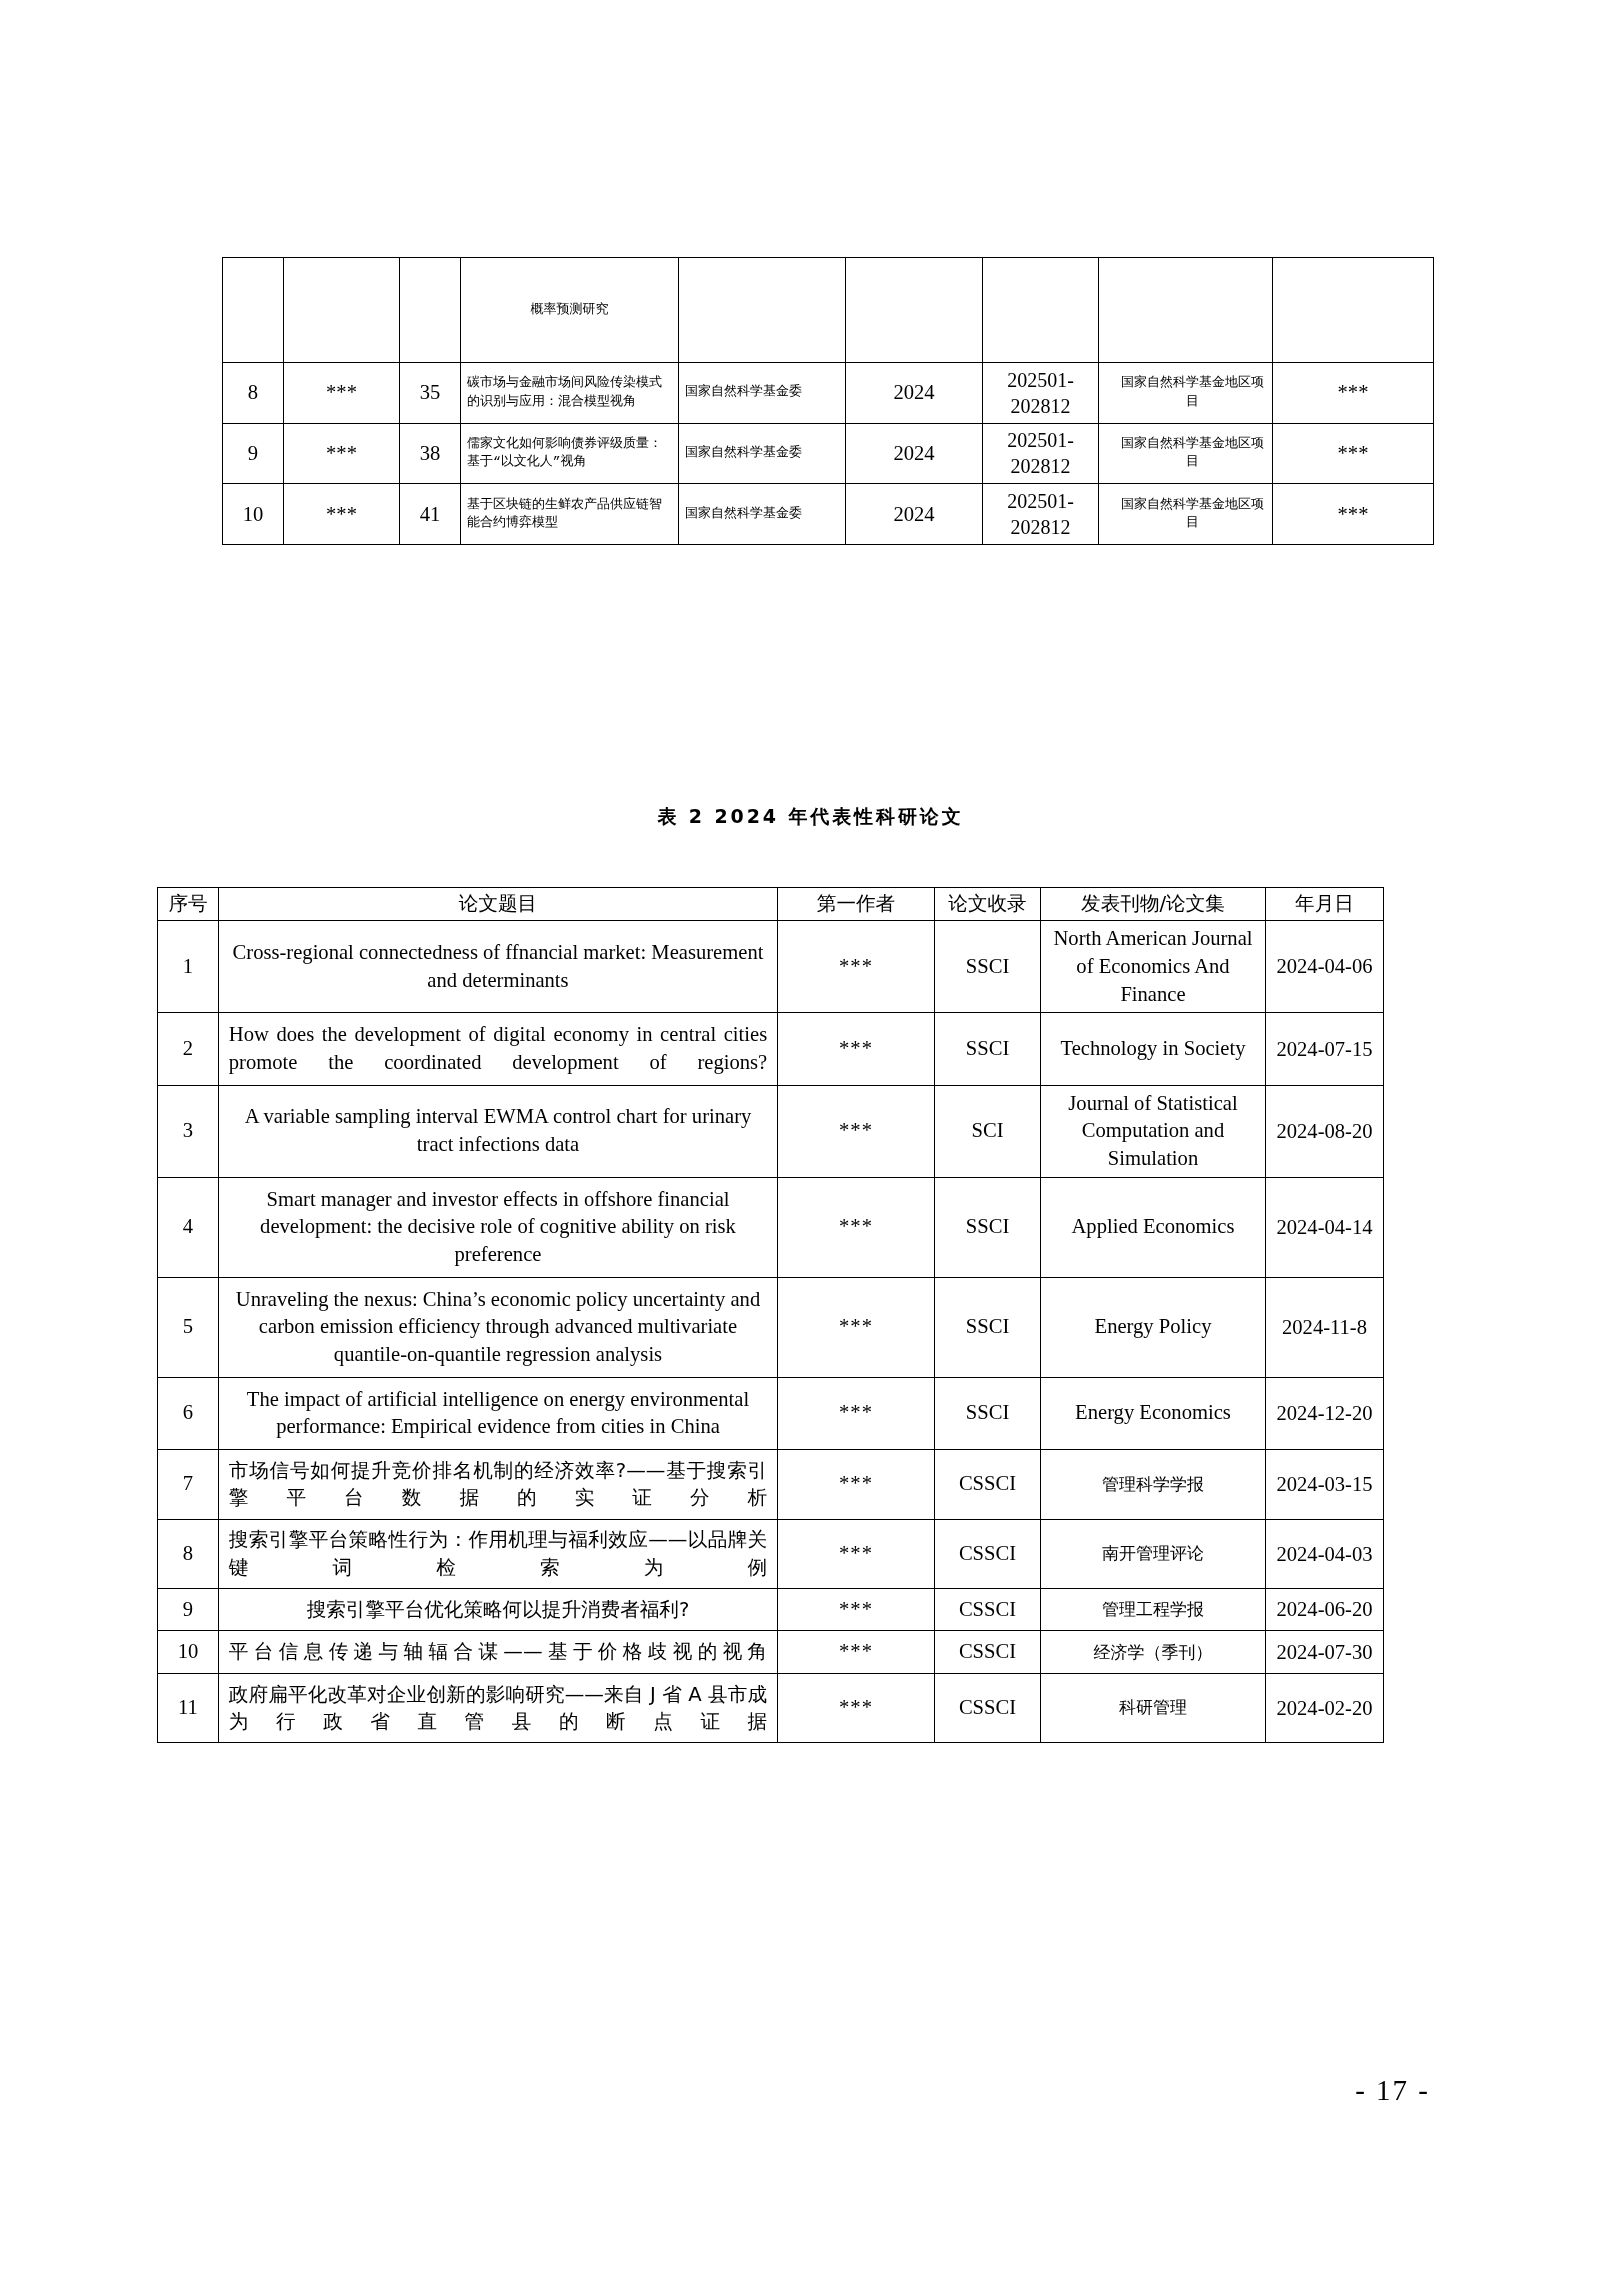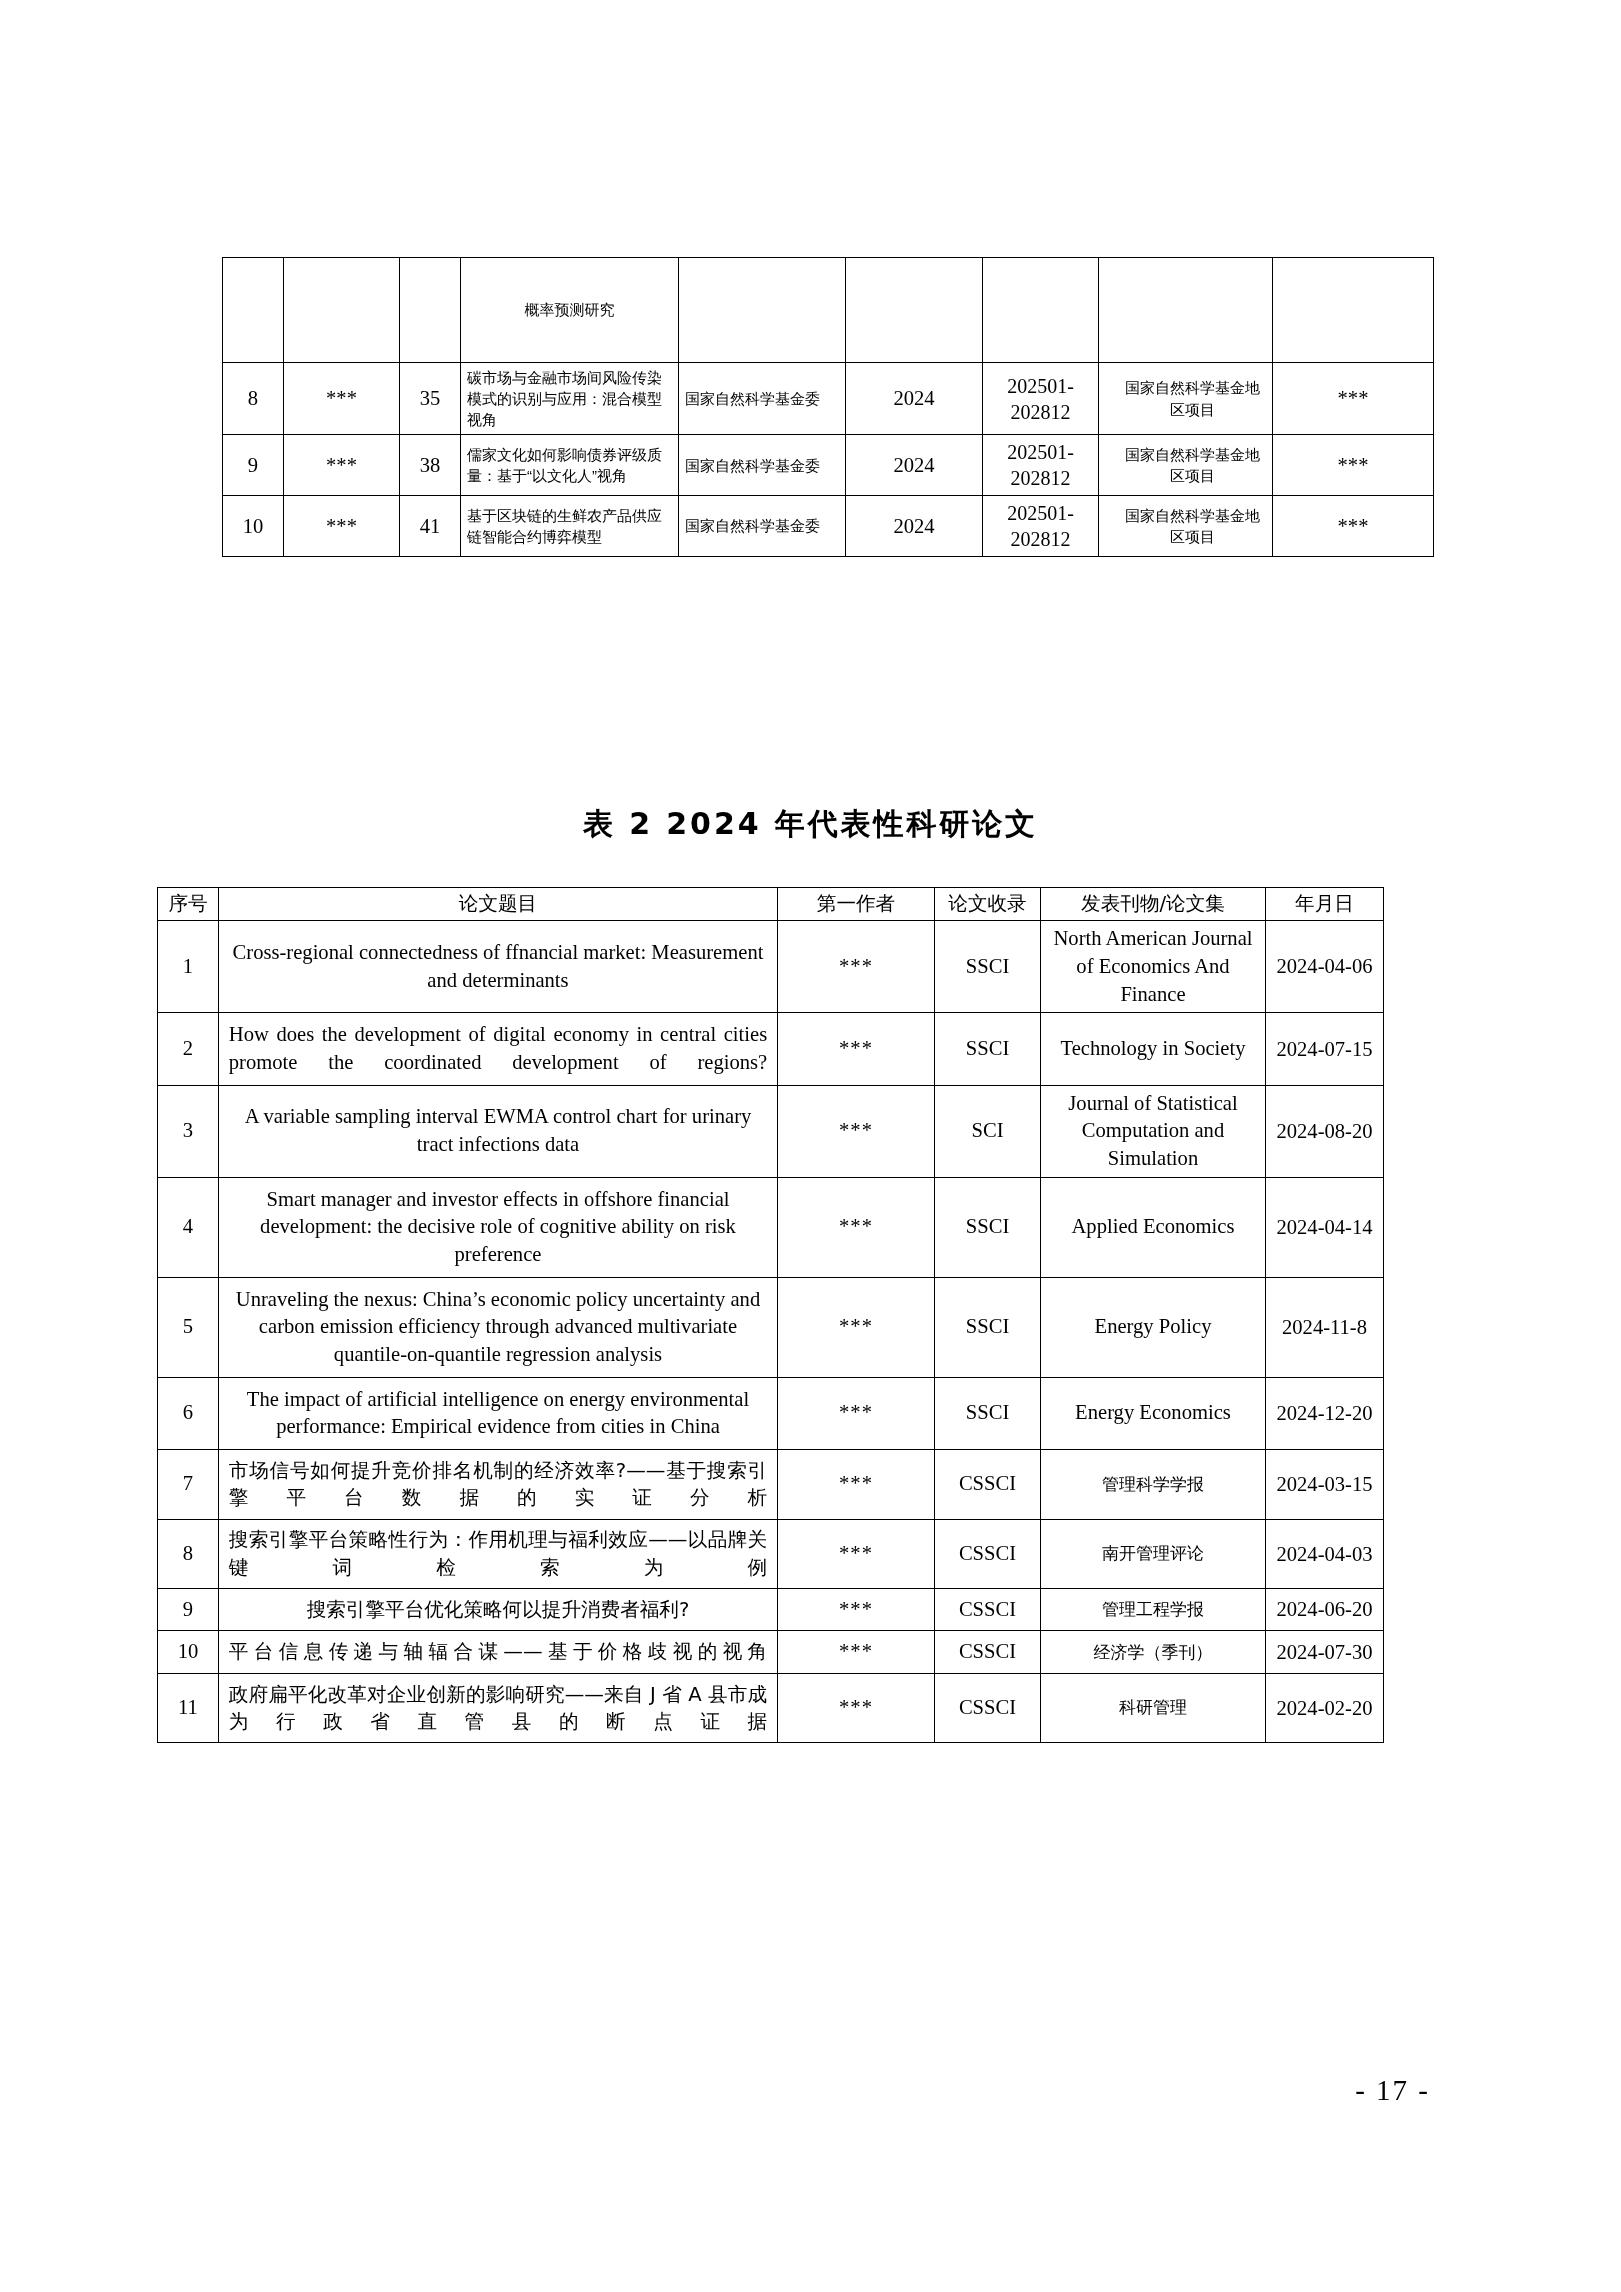--- a/index.html
+++ b/index.html
@@ -35,22 +35,22 @@
     width: 100%;
   }
   table.doc td, table.doc th {
     border: 1.6px solid #000;
     padding: 3.9px 4.9px;
     vertical-align: middle;
     text-align: center;
     font-weight: normal;
   }
   .t1 td {
-    font-family: Liberation Sans, sans-serif;
-    font-size: 15px;
+    font-family: Liberation Mono, monospace;
+    font-size: 13px;
     line-height: 1.42;
   }
   .t1 td.num, .t1 td.stars, .t1 td.year {
     font-family: "Liberation Serif", serif;
     font-size: 20.6px;
   }
   .t1 td.code {
     font-family: Liberation Serif, serif;
     font-size: 20px;
     line-height: 1.3;
@@ -74,21 +74,21 @@
   }
 
   
   .tbl2-title {
     position: absolute;
     left: 0;
     top: 804px;
     width: 1621px;
     text-align: center;
     font-family: "DejaVu Sans", sans-serif;
-    font-size: 30px;
+    font-size: 19px;
     font-weight: bold;
     letter-spacing: 2.9px;
   }
 
   
   .tbl2-wrap {
     position: absolute;
     left: 157px;
     top: 887px;
     width: 1159px;

